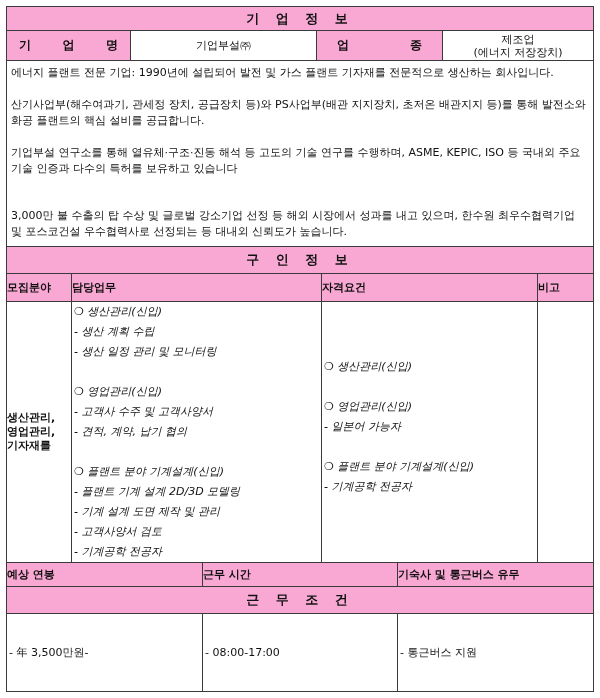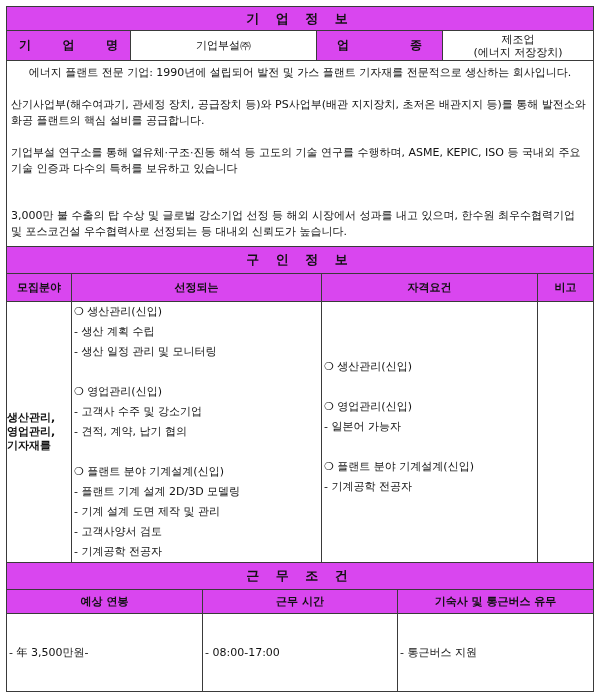--- a/index.html
+++ b/index.html
@@ -1,30 +1,30 @@
 <!DOCTYPE html>
 <html><head>
 <meta charset="utf-8">
 <style>
   html, body { margin: 0; padding: 0; background: #ffffff; }
   body { width: 600px; height: 698px; position: relative; font-family: "DejaVu Sans", sans-serif; color: #111; }
   .doc { position: absolute; left: 6px; top: 6px; width: 587px; }
   table { border-collapse: collapse; width: 100%; table-layout: fixed; }
   td { border: 1px solid #3a3a3a; padding: 0; font-size: 11px; vertical-align: middle; }
-  .blue { background: #d946ef; }
+  .blue { background: #f9a8d4; }
   .section-title { text-align: center; font-size: 13px; font-weight: bold; letter-spacing: 6px; height: 23px; }
   .label { text-align: center; font-size: 12px; font-weight: bold; }
   .val { text-align: center; font-size: 11px; line-height: 13px; }
   .spread { display: flex; justify-content: space-between; padding: 0 12px; }
   .desc { padding: 4px 4px; font-size: 11px; line-height: 16px; }
   .desc p { margin: 0 0 16px 0; text-align: left; }
   .desc p:last-child { margin-bottom: 2px; margin-top: 31px; }
-  .desc p.first { text-align: center; }
-  .colhead { text-align: center; font-size: 11px; font-weight: bold; height: 27px; }
-  .list { padding: 0 2px; font-size: 11px; }
+  .desc p.first { text-align: left; }
+  .colhead { font-size: 11px; font-weight: bold; height: 27px; }
+  .list { padding: 0 2px; font-size: 11px; font-style: italic; }
   .list div { height: 20px; line-height: 20px; white-space: nowrap; }
   .gap { height: 20px; }
   .field { font-weight: bold; font-size: 11px; line-height: 14px; }
   .work-val { height: 77px; padding-left: 2px; font-size: 11px; }
 </style>
 </head>
 <body>
 
 <div class="doc">
 
@@ -76,37 +76,37 @@
         <col style="width:250px">
         <col style="width:216px">
         <col style="width:56px">
     </colgroup>
     <tbody>
         <tr>
       <td colspan="4" class="blue section-title" style="height:26px">구 인 정 보</td>
     </tr>
     <tr>
       <td class="blue colhead">모집분야</td>
-      <td class="blue colhead">선정되는</td>
+      <td class="blue colhead">담당업무</td>
       <td class="blue colhead">자격요건</td>
       <td class="blue colhead">비고</td>
     </tr>
     <tr>
       <td class="field">
         <div>생산관리,</div>
         <div>영업관리,</div>
         <div>기자재를</div>
       </td>
       <td class="list" style="vertical-align:top">
         <div>❍ 생산관리(신입)</div>
         <div>- 생산 계획 수립</div>
         <div>- 생산 일정 관리 및 모니터링</div>
         <div class="gap"></div>
         <div>❍ 영업관리(신입)</div>
-        <div>- 고객사 수주 및 강소기업</div>
+        <div>- 고객사 수주 및 고객사양서</div>
         <div>- 견적, 계약, 납기 협의</div>
         <div class="gap"></div>
         <div>❍ 플랜트 분야 기계설계(신입)</div>
         <div>- 플랜트 기계 설계 2D/3D 모델링</div>
         <div>- 기계 설계 도면 제작 및 관리</div>
         <div>- 고객사양서 검토</div>
         <div>- 기계공학 전공자</div>
       </td>
       <td class="list" style="vertical-align:top">
         <div class="gap"></div>
@@ -126,26 +126,26 @@
     </table>
 
   <table style="margin-top:-1px">
     <colgroup>
       <col style="width:196px">
         <col style="width:195px">
         <col style="width:196px">
     </colgroup>
     <tbody>
         <tr>
-      <td colspan="3" class="blue section-title" style="height:26px">근 무 조 건</td>
-    </tr>
-    <tr>
       <td class="blue colhead" style="height:23px">예상 연봉</td>
       <td class="blue colhead" style="height:23px">근무 시간</td>
       <td class="blue colhead" style="height:23px">기숙사 및 통근버스 유무</td>
+    </tr>
+    <tr>
+      <td colspan="3" class="blue section-title" style="height:26px">근 무 조 건</td>
     </tr>
     <tr>
       <td class="work-val">- 年 3,500만원-</td>
       <td class="work-val">- 08:00-17:00</td>
       <td class="work-val">- 통근버스 지원</td>
     </tr>
   </tbody>
     </table>
 
 </div>

